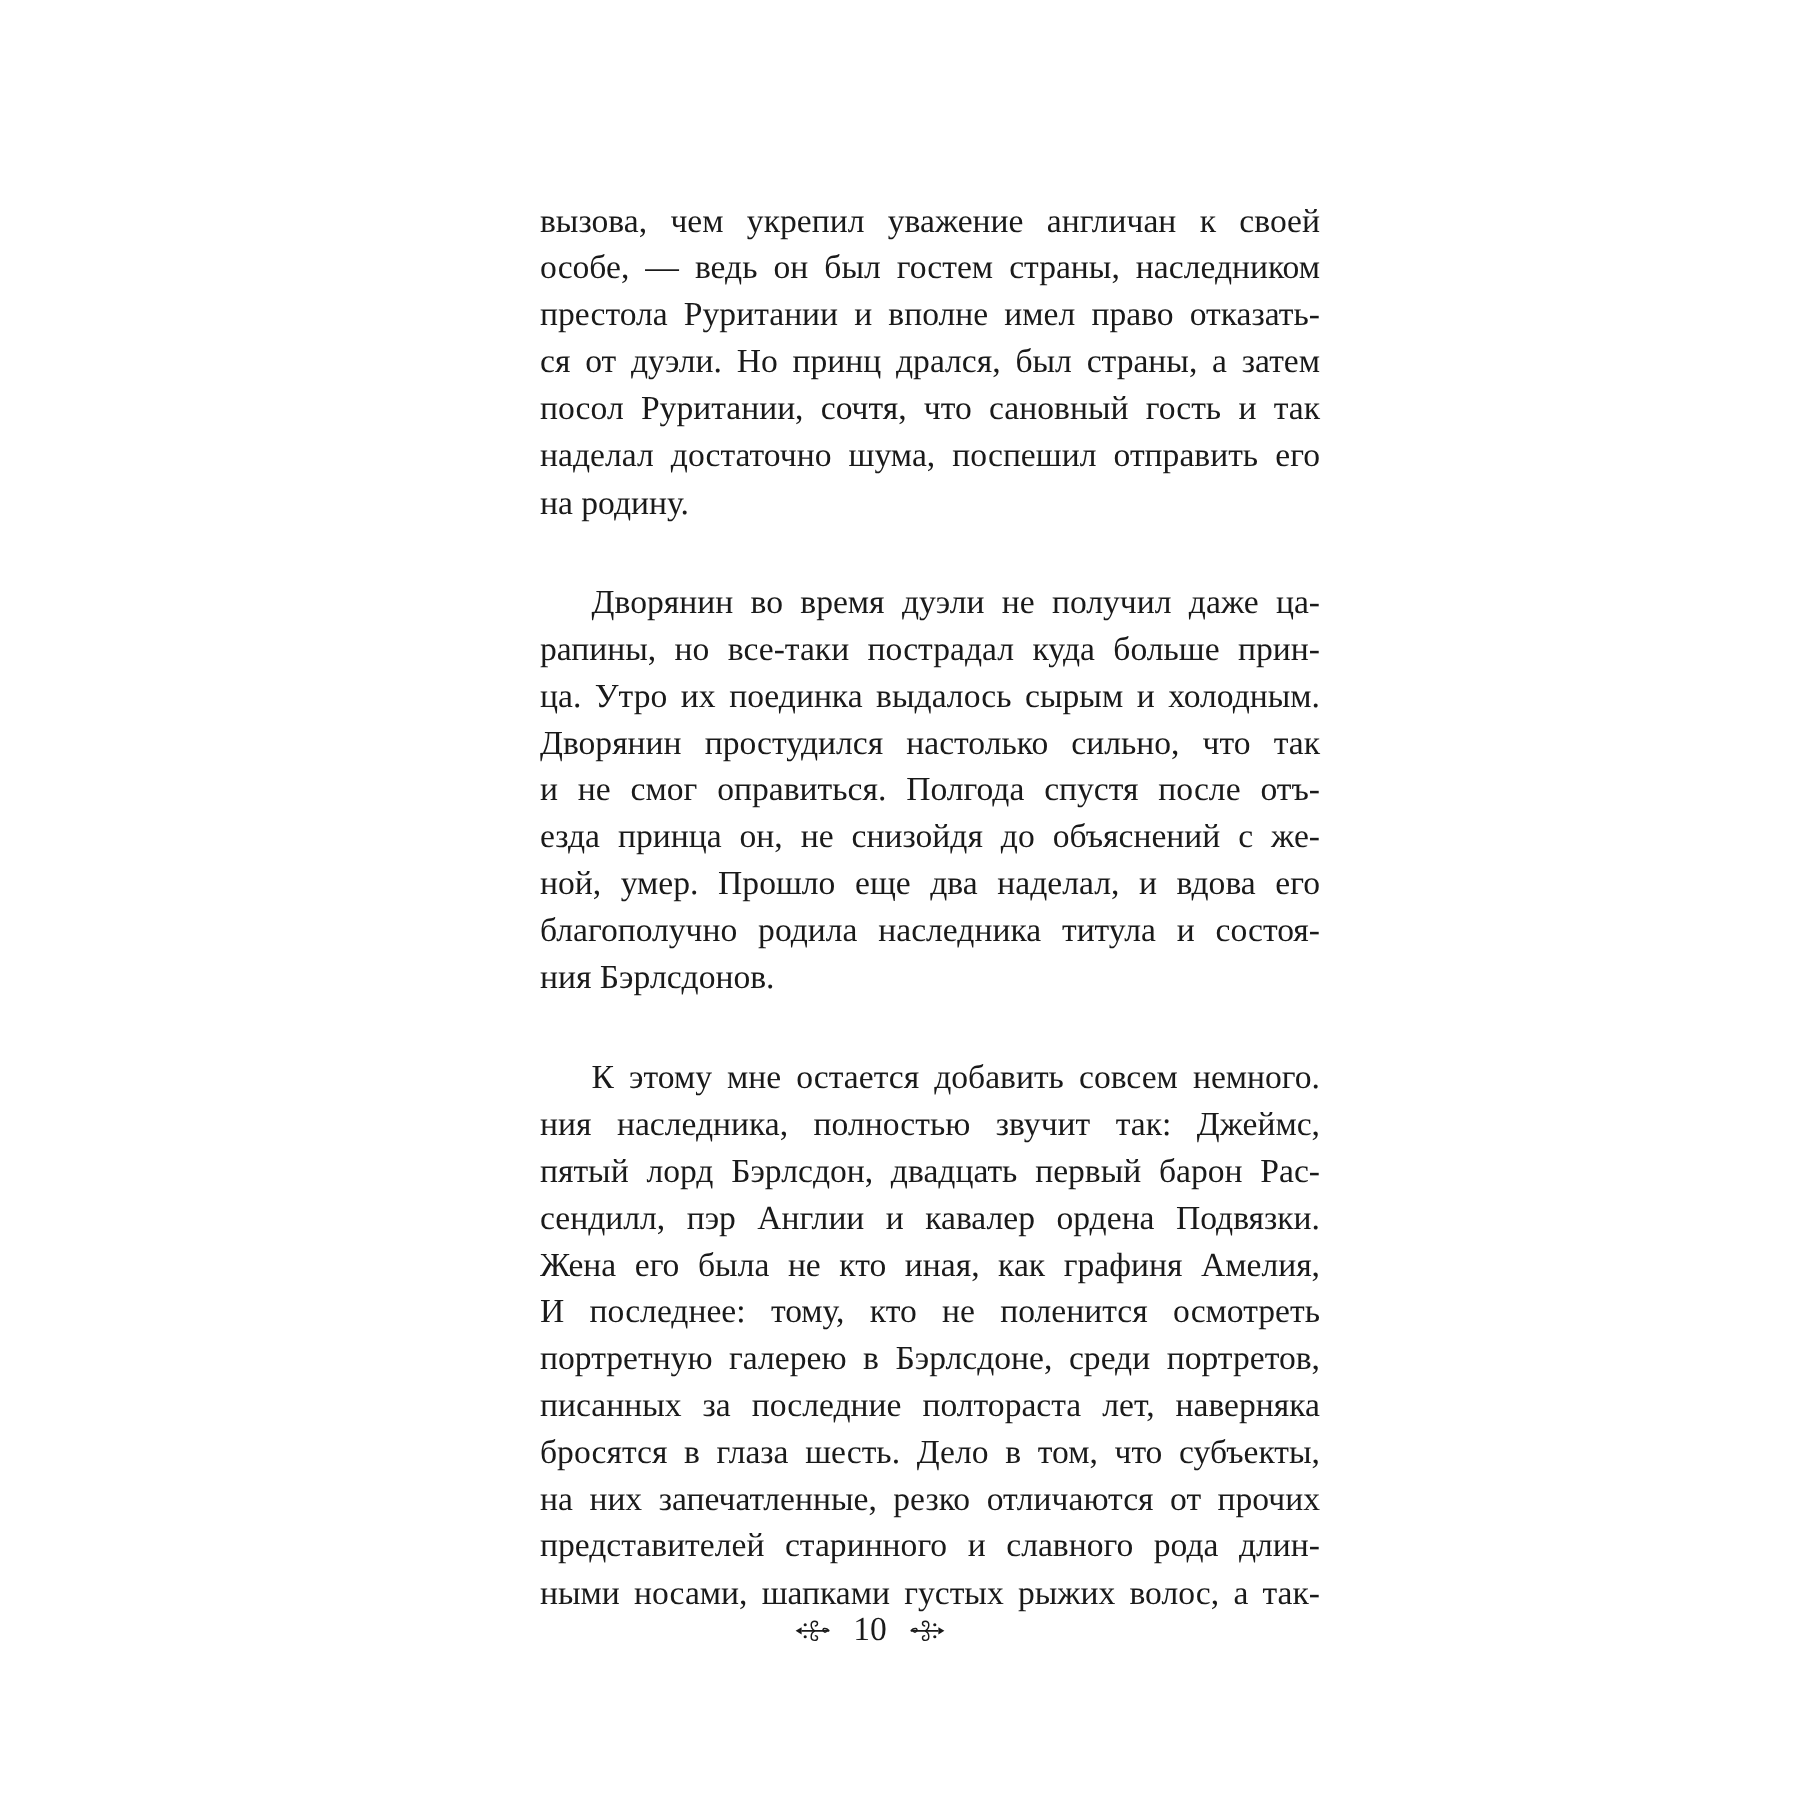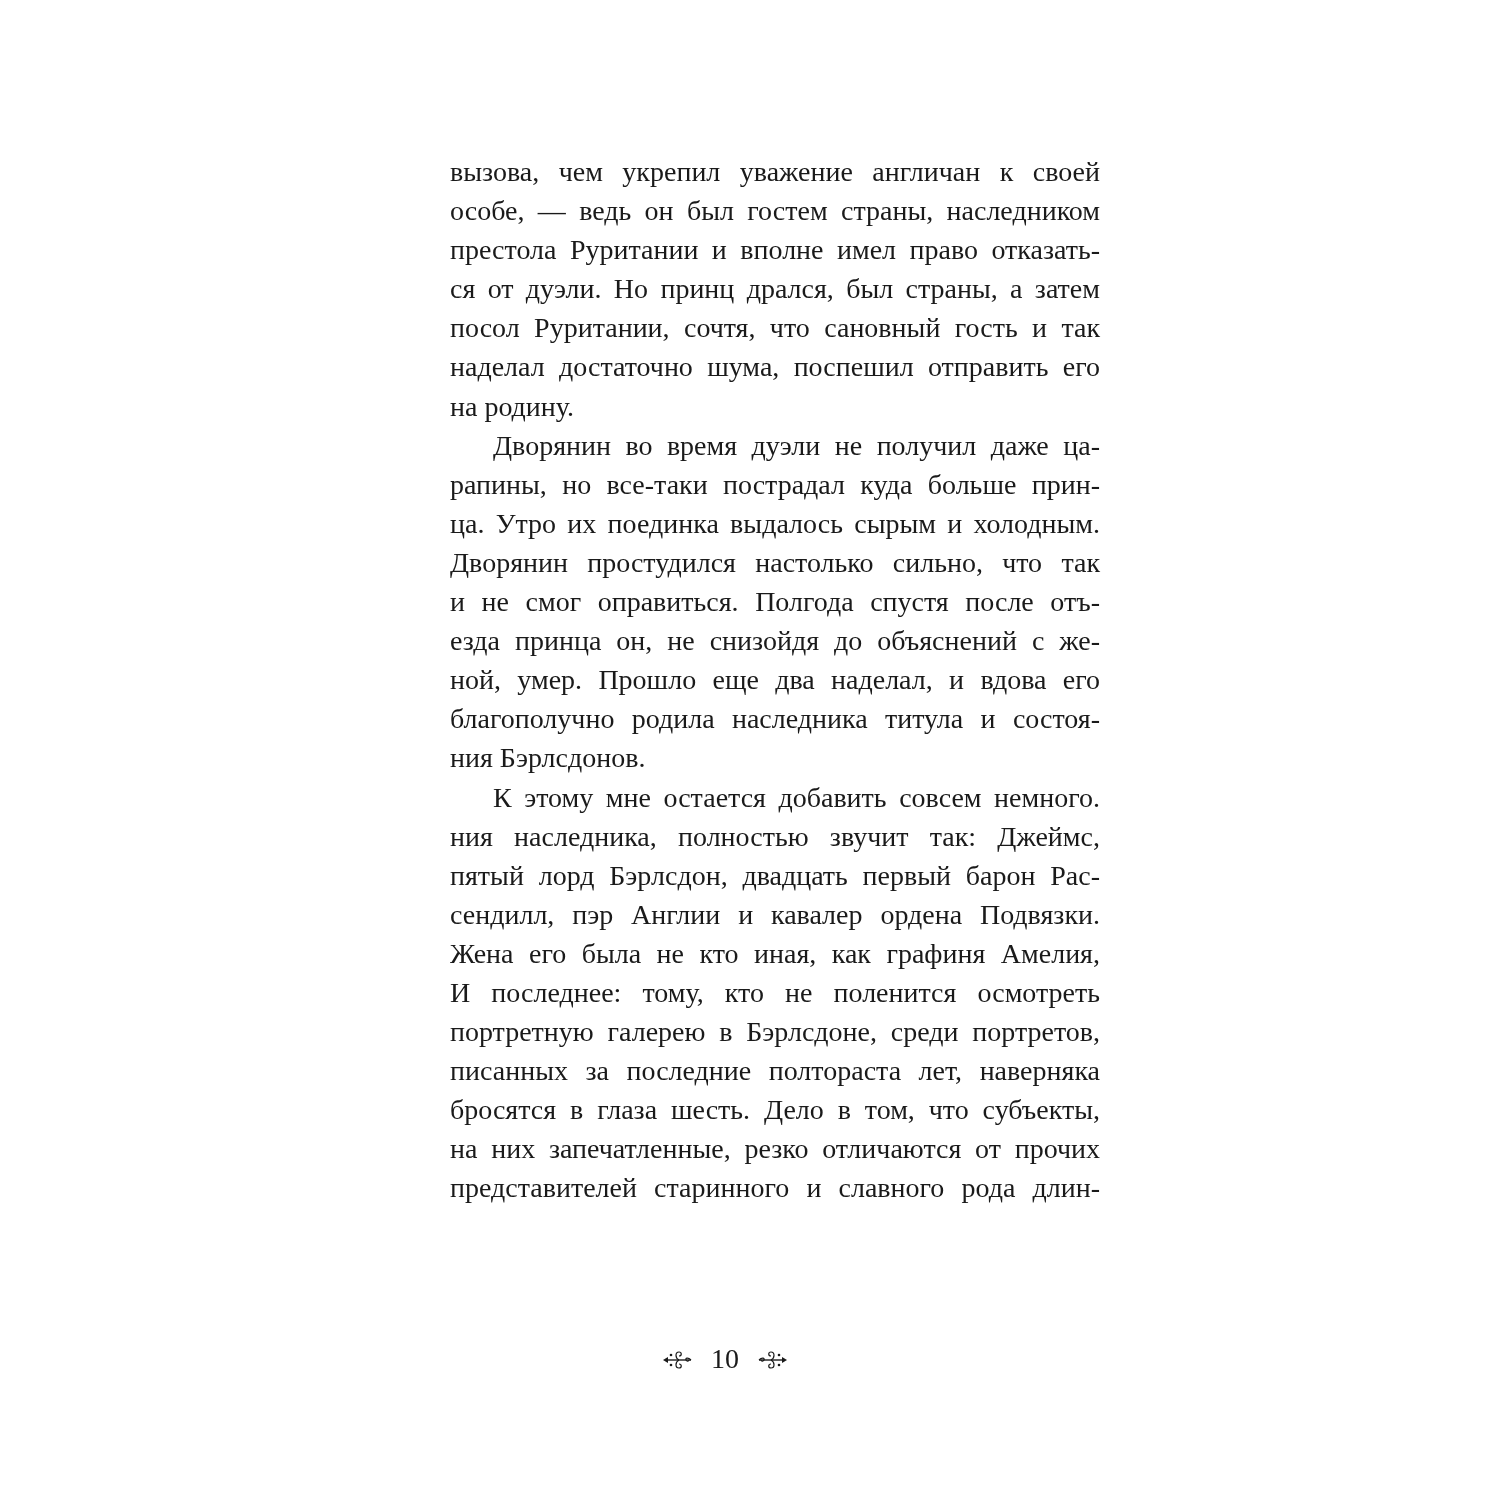--- a/index.html
+++ b/index.html
@@ -1,35 +1,35 @@
 <!DOCTYPE html>
 <html><head>
 <meta charset="utf-8">
 <style>
   html, body { margin: 0; padding: 0; background: #ffffff; }
   body { width: 1500px; height: 1500px; position: relative; overflow: hidden; }
   .page-text {
     position: absolute;
     left: 450px;
-    top: 152px;
+    top: 165px;
     width: 650px;
     font-family: "Liberation Serif", "DejaVu Serif", serif;
     font-size: 28px;
     line-height: 39.1px;
     color: #1a1a1a;
   }
   .line {
     display: block;
     white-space: nowrap;
     text-align: justify;
     text-align-last: justify;
     height: 39.1px;
   }
   .line.last { text-align-last: left; }
-  .line.indent { padding-left: 43px; }
+  .line.indent { padding-left: 43px; margin-top: 44px; }
   .folio {
     position: absolute;
     left: 0; right: 0;
     top: 1343px;
     text-align: center;
     font-family: "Liberation Serif", "DejaVu Serif", serif;
     font-size: 28px;
     color: #1a1a1a;
     display: flex;
     justify-content: center;
@@ -71,20 +71,21 @@
     <span class="line">ния наследника, полностью звучит так: Джеймс,</span>
     <span class="line">пятый лорд Бэрлсдон, двадцать первый барон Рас-</span>
     <span class="line">сендилл, пэр Англии и кавалер ордена Подвязки.</span>
     <span class="line">Жена его была не кто иная, как графиня Амелия,</span>
     <span class="line">И последнее: тому, кто не поленится осмотреть</span>
     <span class="line">портретную галерею в Бэрлсдоне, среди портретов,</span>
     <span class="line">писанных за последние полтораста лет, наверняка</span>
     <span class="line">бросятся в глаза шесть. Дело в том, что субъекты,</span>
     <span class="line">на них запечатленные, резко отличаются от прочих</span>
     <span class="line">представителей старинного и славного рода длин-</span>
+    <span class="line">ными носами, шапками густых рыжих волос, а так-</span>
   </div>
 </div>
 
 <div class="folio">
   <span class="orn">
     <svg width="34" height="24" viewBox="0 0 34 24">
       <path d="M2 12 L7 9 L7 15 Z" fill="#1a1a1a"></path>
       <line x1="7" y1="12" x2="30" y2="12" stroke="#1a1a1a" stroke-width="1.4"></line>
       <circle cx="10" cy="7" r="1.3" fill="#1a1a1a"></circle>
       <circle cx="10" cy="17" r="1.3" fill="#1a1a1a"></circle>

